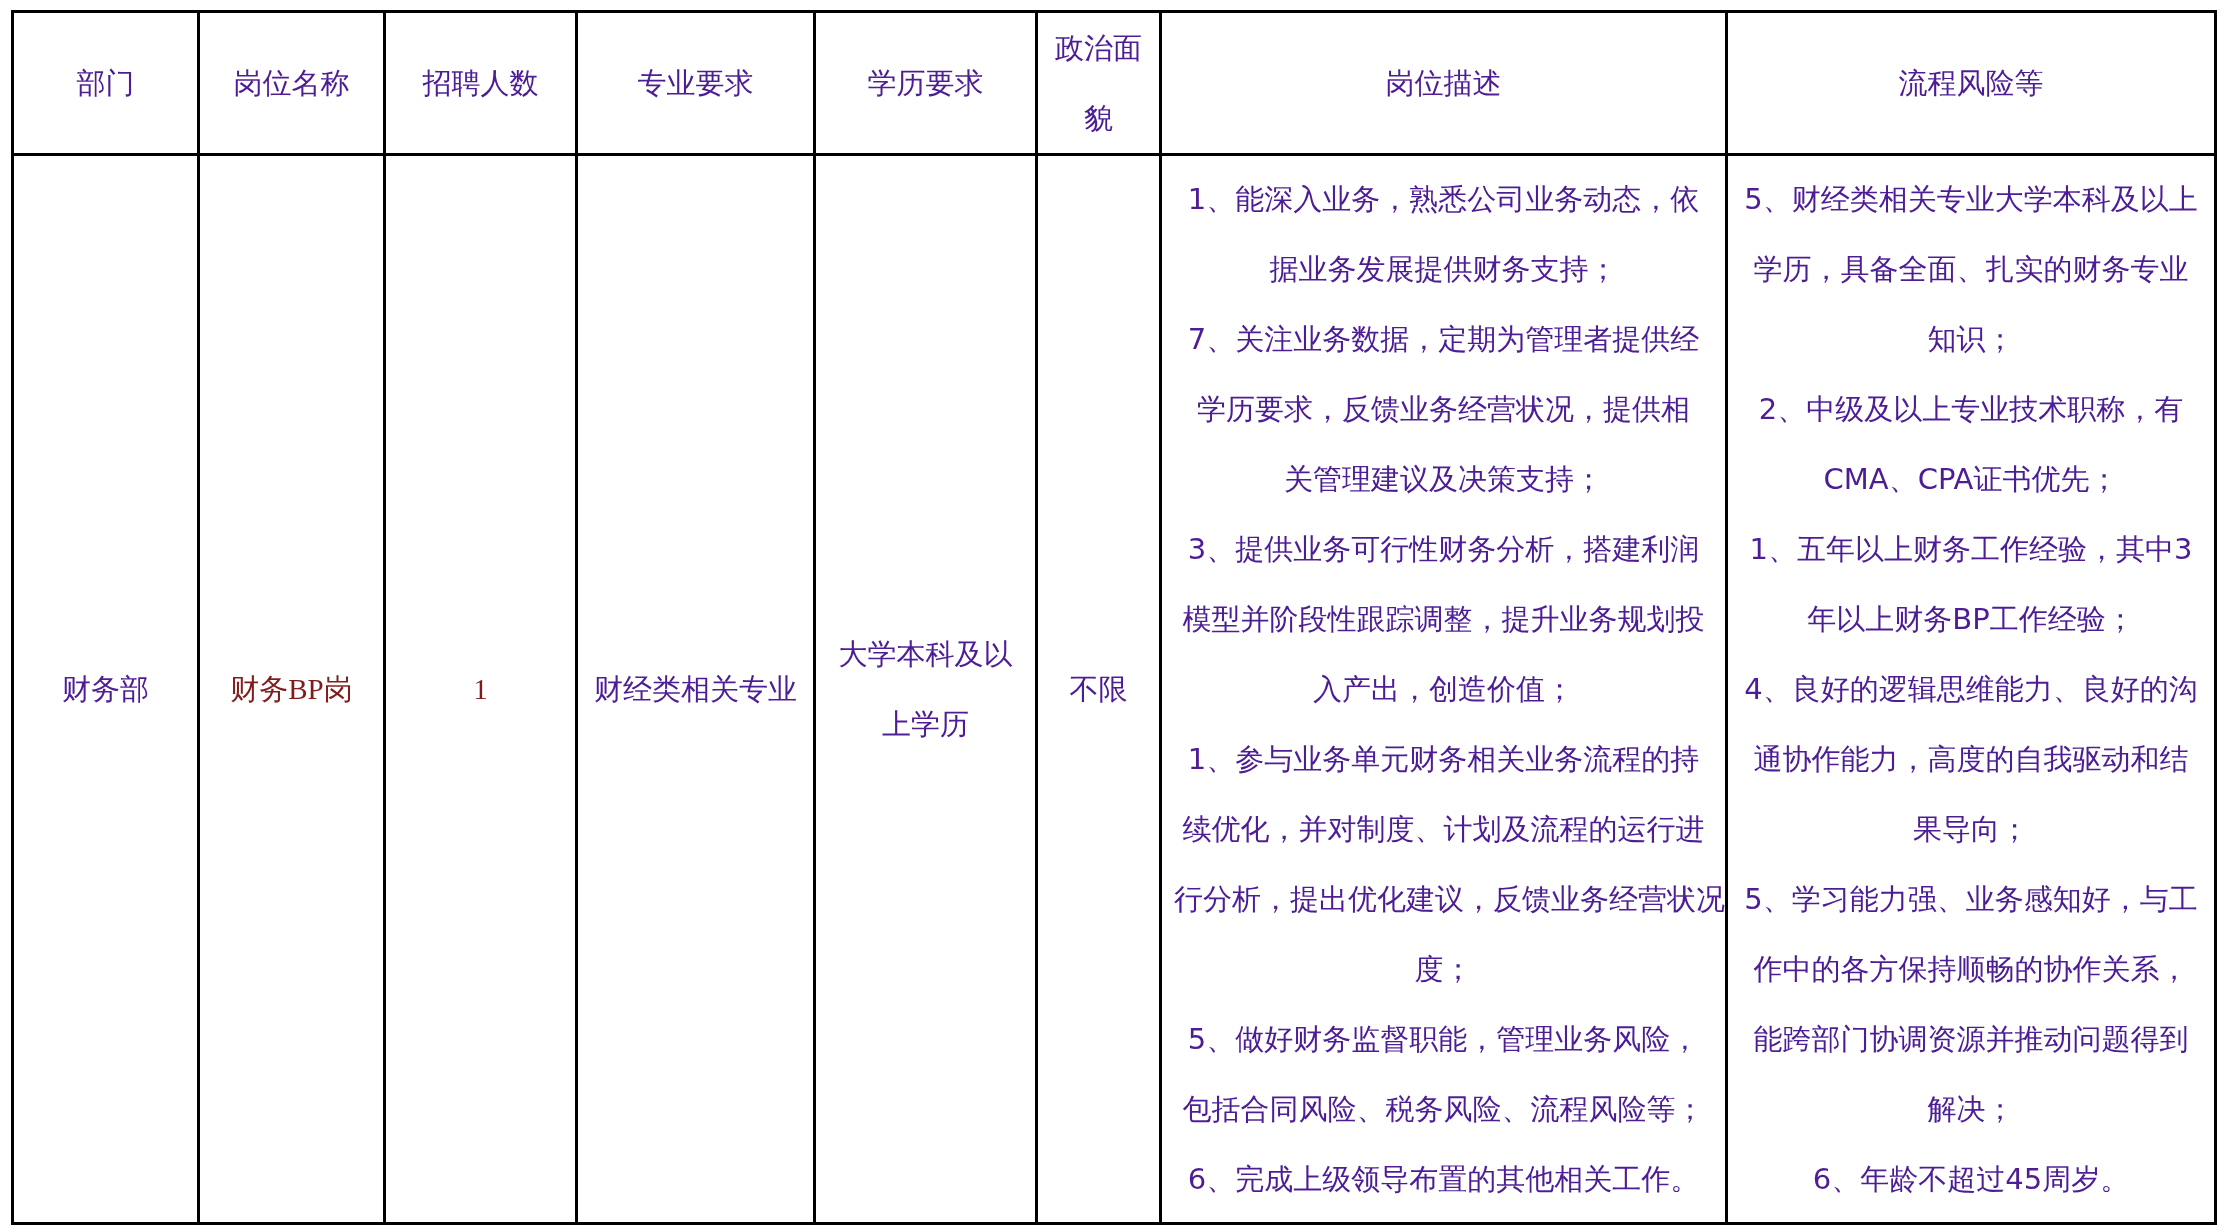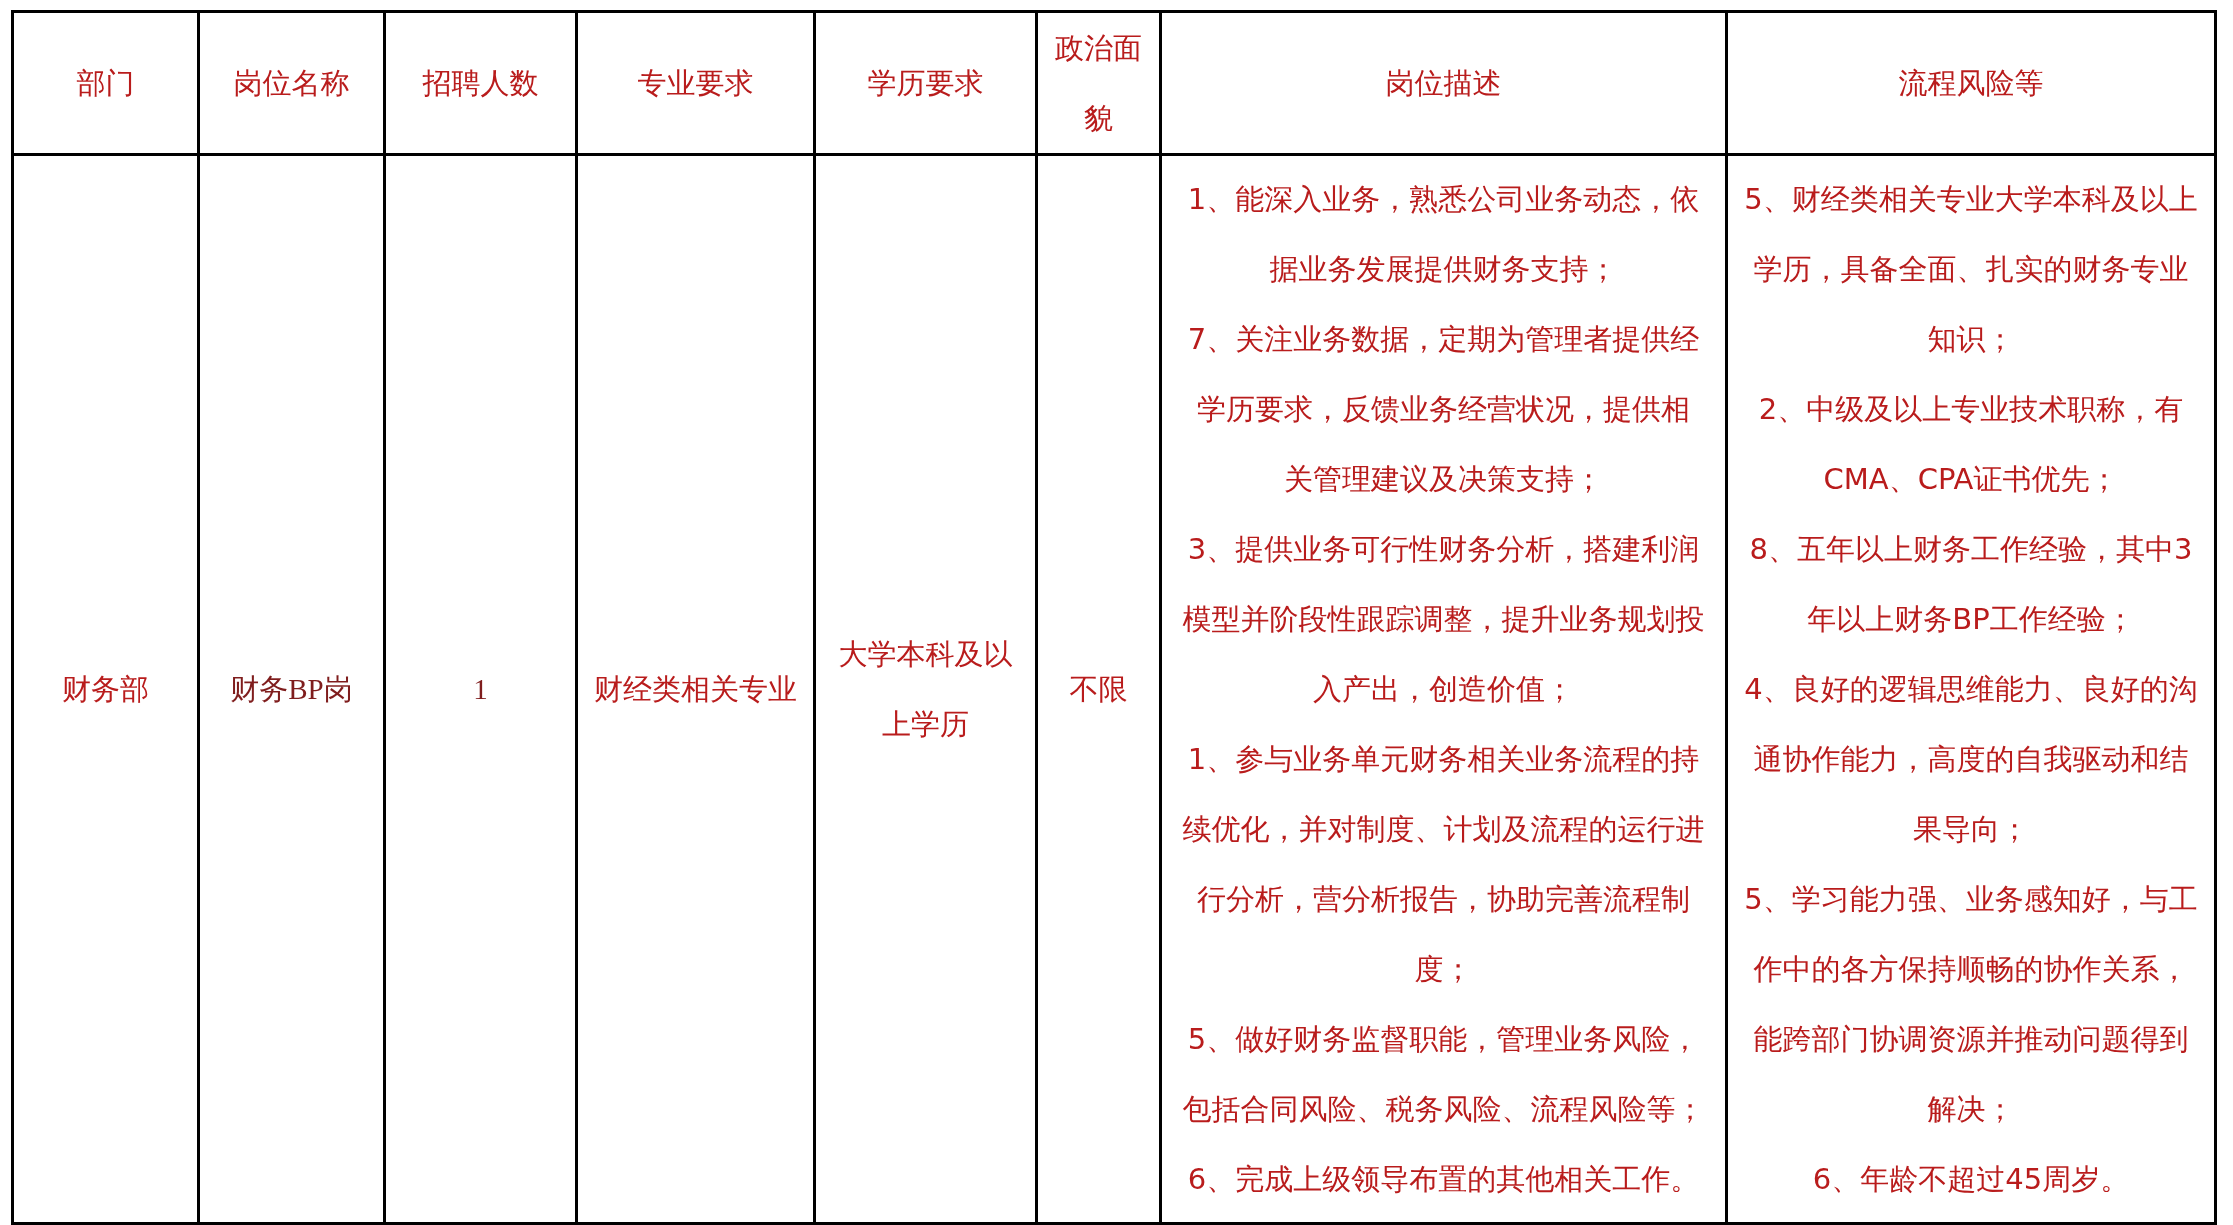--- a/index.html
+++ b/index.html
@@ -1,18 +1,18 @@
 <!DOCTYPE html>
 <html><head>
 <meta charset="utf-8">
 <style>
 html,body{margin:0;padding:0;background:#fff;}
 body{width:2233px;height:1225px;position:relative;overflow:hidden;}
 table{position:absolute;left:11px;top:10px;border-collapse:collapse;table-layout:fixed;width:2203px;height:1204px;}
-td,th{border:3px solid #000;text-align:center;vertical-align:middle;padding:0 10px;color:#b91c1c;font-weight:normal;}
+td,th{border:3px solid #000;text-align:center;vertical-align:middle;padding:0 10px;color:#4c1d95;font-weight:normal;}
 th{height:138px;font-family:"DejaVu Sans",sans-serif;font-size:29px;line-height:70px;}
 td{font-family:"DejaVu Sans",sans-serif;font-size:29px;line-height:70px;}
 .serif{font-family:"Liberation Serif","DejaVu Serif",serif;color:#7f1d1d;}
 .lines div{white-space:nowrap;}
 .lines{padding:8px 12px;}
 </style>
 </head>
 <body>
 
 <table>
@@ -54,33 +54,33 @@
       <div>1、能深入业务，熟悉公司业务动态，依</div>
       <div>据业务发展提供财务支持；</div>
       <div>7、关注业务数据，定期为管理者提供经</div>
       <div>学历要求，反馈业务经营状况，提供相</div>
       <div>关管理建议及决策支持；</div>
       <div>3、提供业务可行性财务分析，搭建利润</div>
       <div>模型并阶段性跟踪调整，提升业务规划投</div>
       <div>入产出，创造价值；</div>
       <div>1、参与业务单元财务相关业务流程的持</div>
       <div>续优化，并对制度、计划及流程的运行进</div>
-      <div>行分析，营分析报告，协助完善流程制</div>
+      <div>行分析，提出优化建议，反馈业务经营状况</div>
       <div>度；</div>
       <div>5、做好财务监督职能，管理业务风险，</div>
       <div>包括合同风险、税务风险、流程风险等；</div>
       <div>6、完成上级领导布置的其他相关工作。</div>
     </td>
     <td class="lines">
       <div>5、财经类相关专业大学本科及以上</div>
       <div>学历，具备全面、扎实的财务专业</div>
       <div>知识；</div>
       <div>2、中级及以上专业技术职称，有</div>
       <div>CMA、CPA证书优先；</div>
-      <div>8、五年以上财务工作经验，其中3</div>
+      <div>1、五年以上财务工作经验，其中3</div>
       <div>年以上财务BP工作经验；</div>
       <div>4、良好的逻辑思维能力、良好的沟</div>
       <div>通协作能力，高度的自我驱动和结</div>
       <div>果导向；</div>
       <div>5、学习能力强、业务感知好，与工</div>
       <div>作中的各方保持顺畅的协作关系，</div>
       <div>能跨部门协调资源并推动问题得到</div>
       <div>解决；</div>
       <div>6、年龄不超过45周岁。</div>
     </td>

